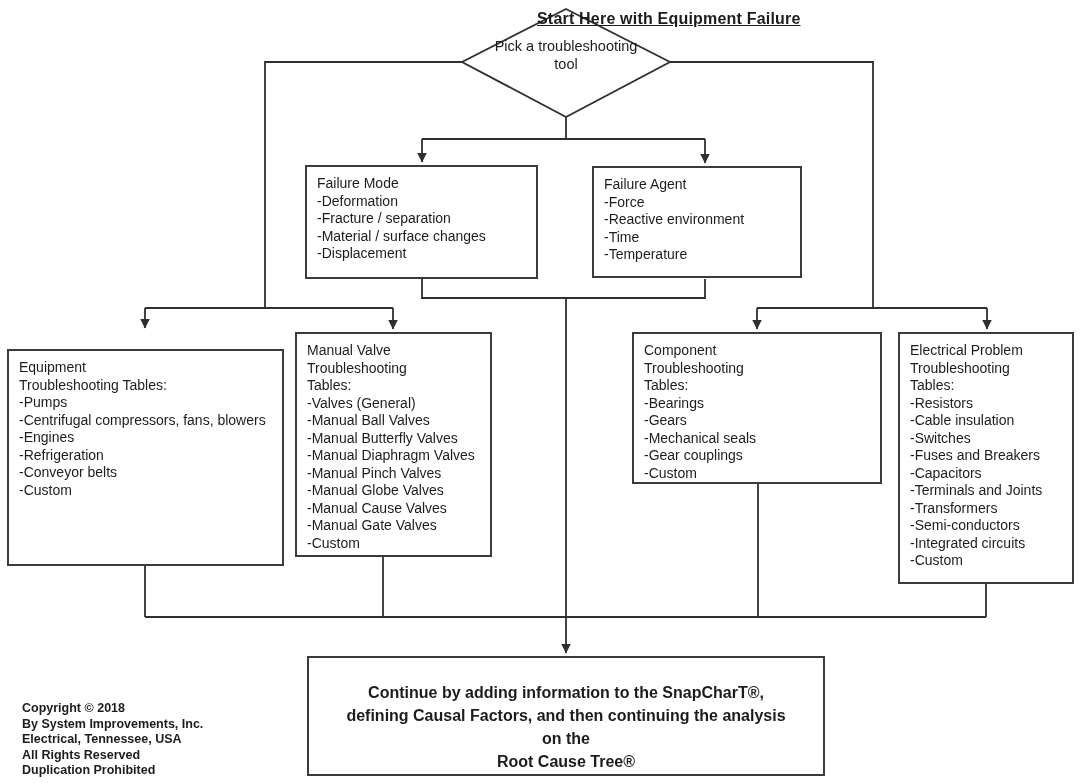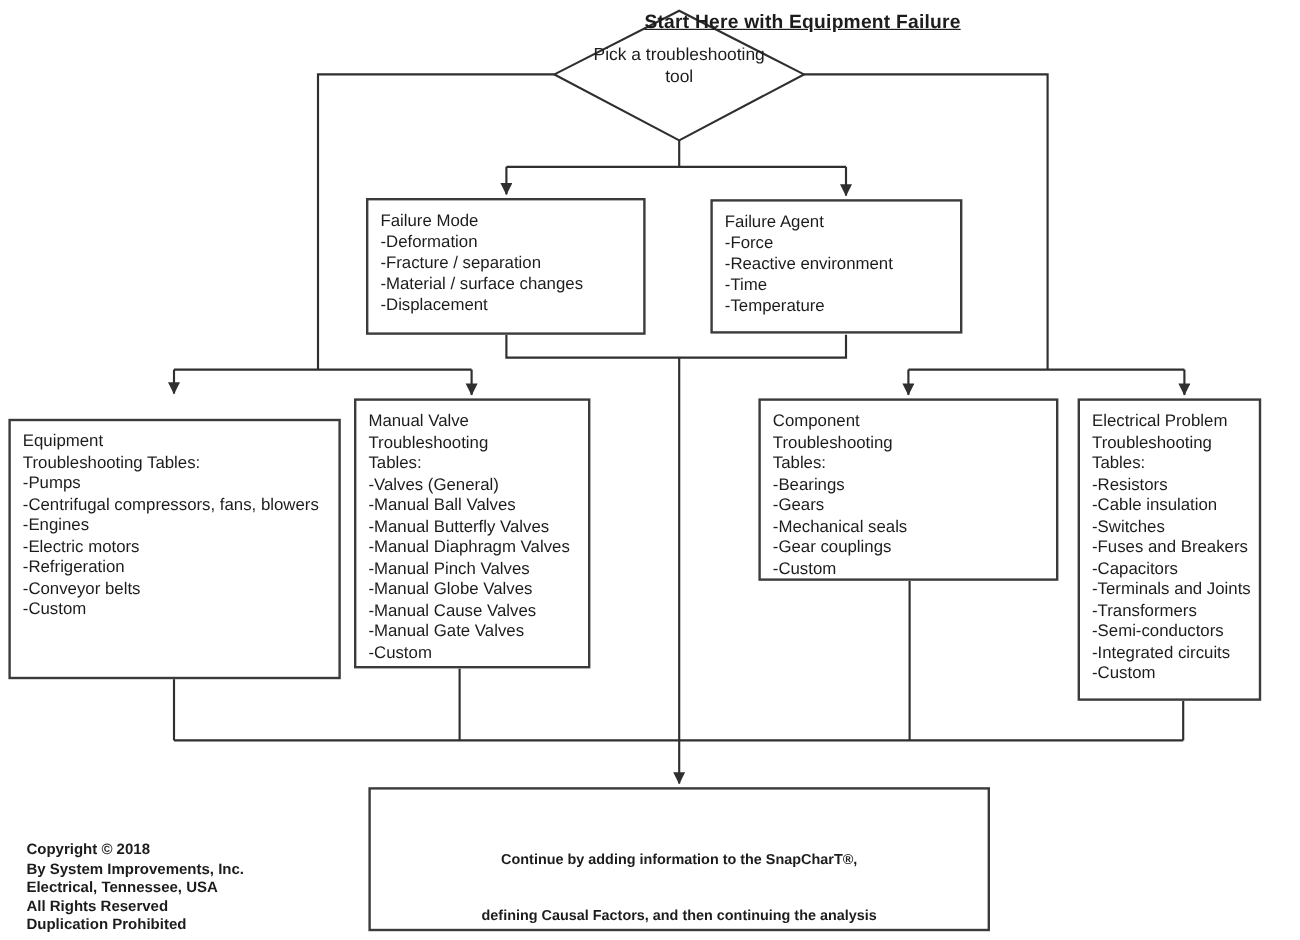--- a/index.html
+++ b/index.html
@@ -12,27 +12,27 @@
     position:absolute;background:#fff;border:2px solid var(--line,#3b3b3b);
     box-sizing:border-box;padding:8px 10px 4px 10px;overflow:hidden;
   }
   .box .tl{font-weight:normal;font-size:14px;line-height:17.5px;white-space:nowrap;}
   .box .it{font-size:14px;line-height:17.5px;white-space:nowrap;}
   .fm{left:305px;top:165px;width:233px;height:114px;}
   .fa{left:592px;top:166px;width:210px;height:112px;}
   .eq{left:7px;top:349px;width:277px;height:217px;}
   .mv{left:295px;top:332px;width:197px;height:225px;}
   .co{left:632px;top:332px;width:250px;height:152px;}
-  .el{left:898px;top:332px;width:153px;height:252px;}
+  .el{left:898px;top:332px;width:176px;height:252px;}
   .continue-box{
     position:absolute;left:307px;top:656px;width:518px;height:120px;
     background:#fff;border:2px solid var(--line,#3b3b3b);box-sizing:border-box;
     padding-top:23px;text-align:center;
   }
-  .continue-box .cl{font-weight:bold;font-size:12px;line-height:23px;white-space:nowrap;margin-top:24px;}
+  .continue-box .cl{font-weight:bold;font-size:16px;line-height:23px;white-space:nowrap;}
   .start-label{
     position:absolute;left:537px;top:10px;font-weight:bold;font-size:16px;
     letter-spacing:.2px;text-decoration:underline;white-space:nowrap;
   }
   .diamond-label{
     position:absolute;left:486px;top:37px;width:160px;text-align:center;
     font-size:14.5px;line-height:18px;
   }
   .copyright{position:absolute;left:22px;top:701px;}
   .copyright .cp{font-weight:bold;font-size:12.5px;line-height:15.5px;white-space:nowrap;}
@@ -102,21 +102,20 @@
 
   <div class="box eq">
     <div>
         <div class="tl">Equipment</div>
         <div class="tl">Troubleshooting Tables:</div>
       </div>
     <div>
         <div class="it">-Pumps</div>
         <div class="it">-Centrifugal compressors, fans, blowers</div>
         <div class="it">-Engines</div>
-        <div class="it">-Electric motors</div>
         <div class="it">-Refrigeration</div>
         <div class="it">-Conveyor belts</div>
         <div class="it">-Custom</div>
       </div>
   </div>
 
   <div class="box mv">
     <div>
         <div class="tl">Manual Valve</div>
         <div class="tl">Troubleshooting</div>

